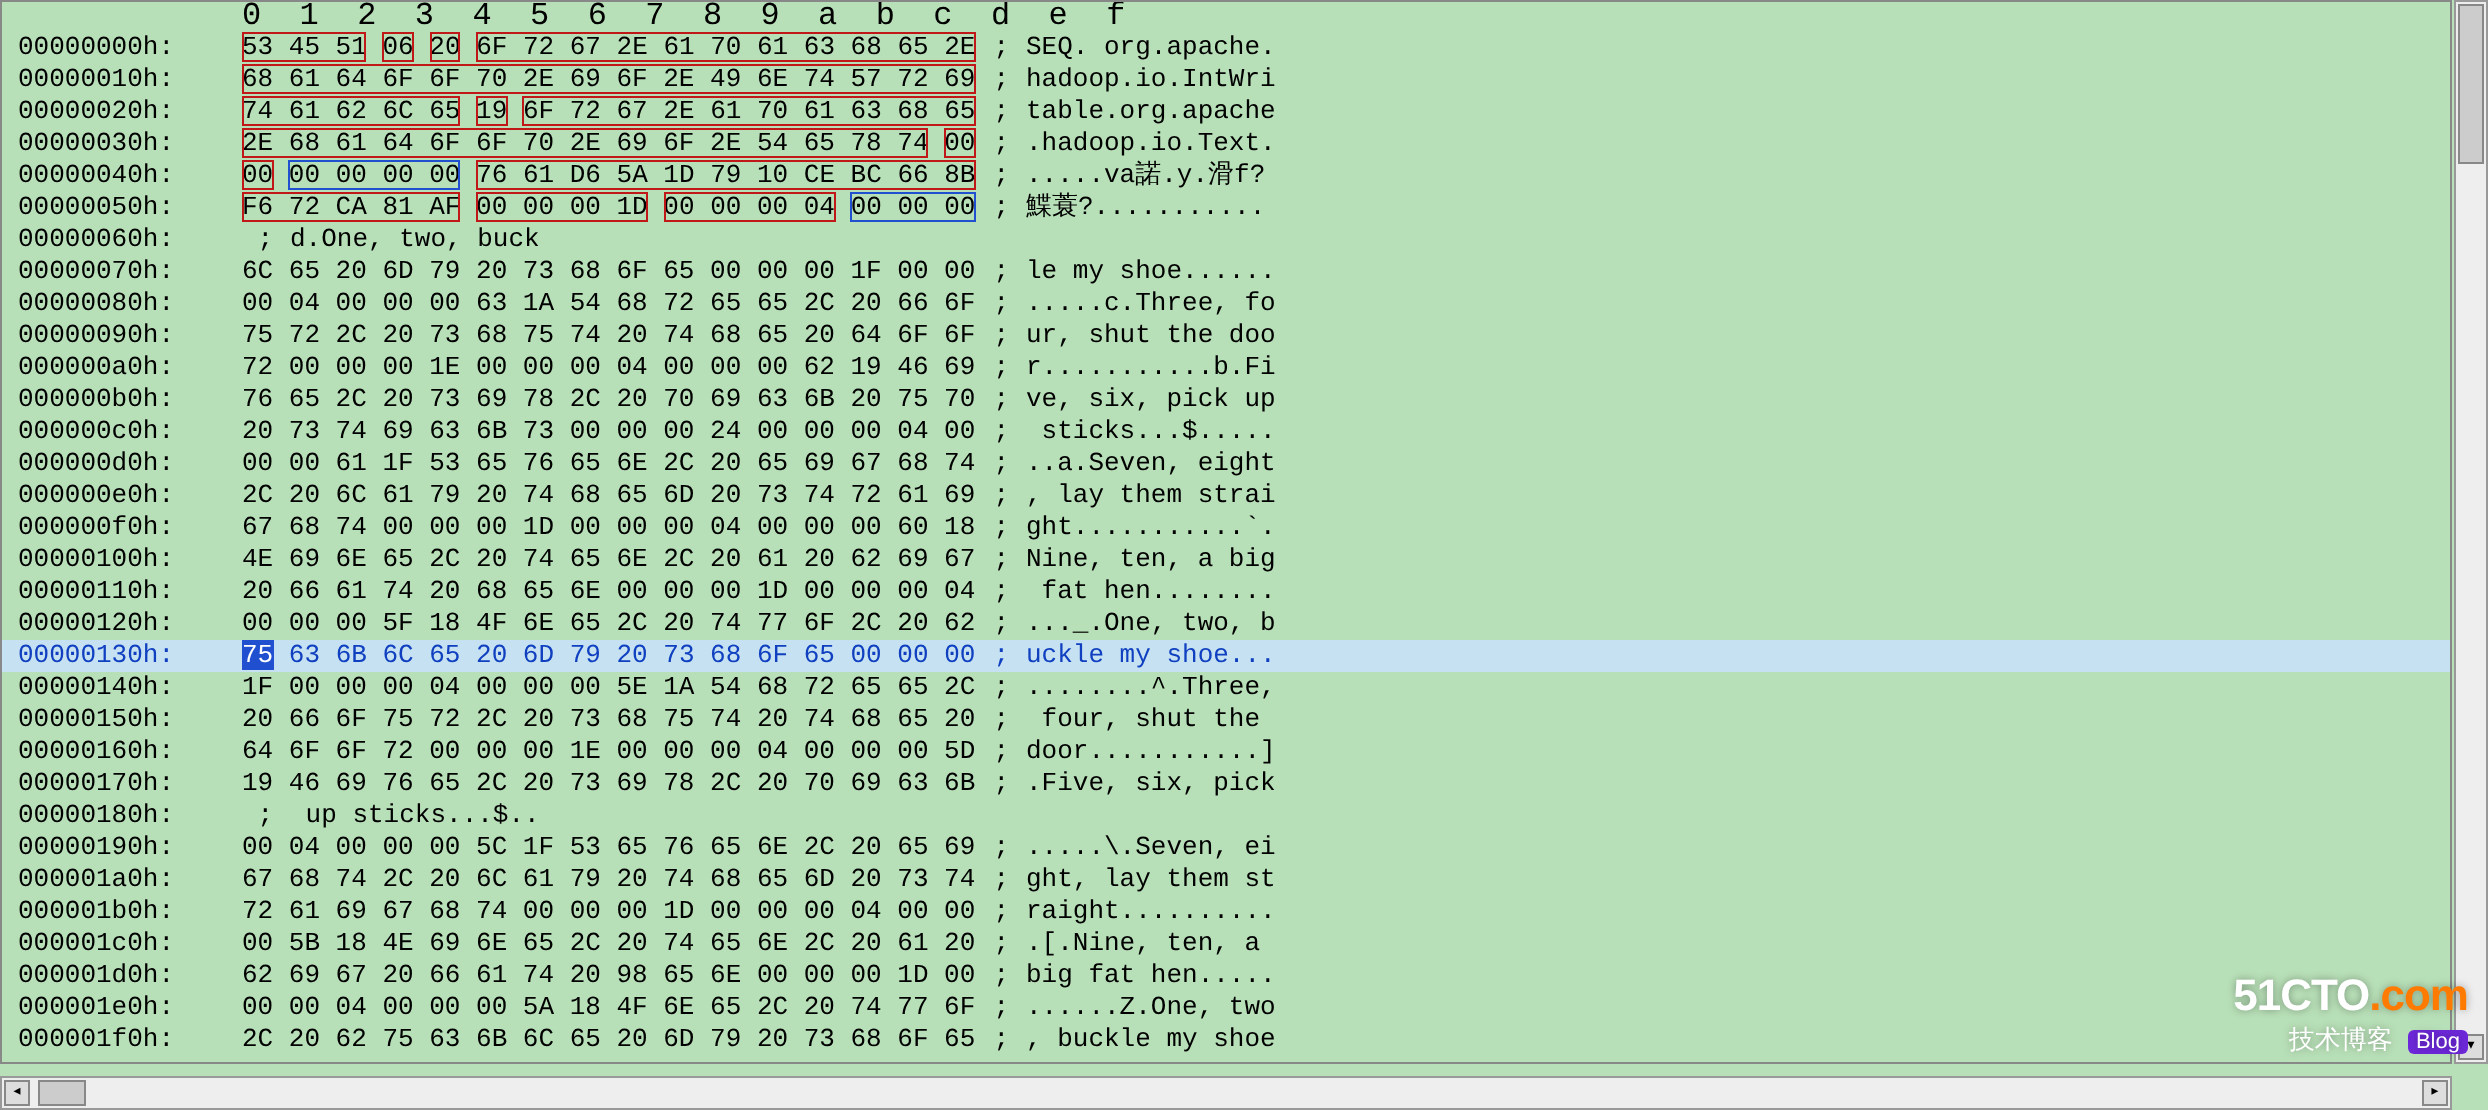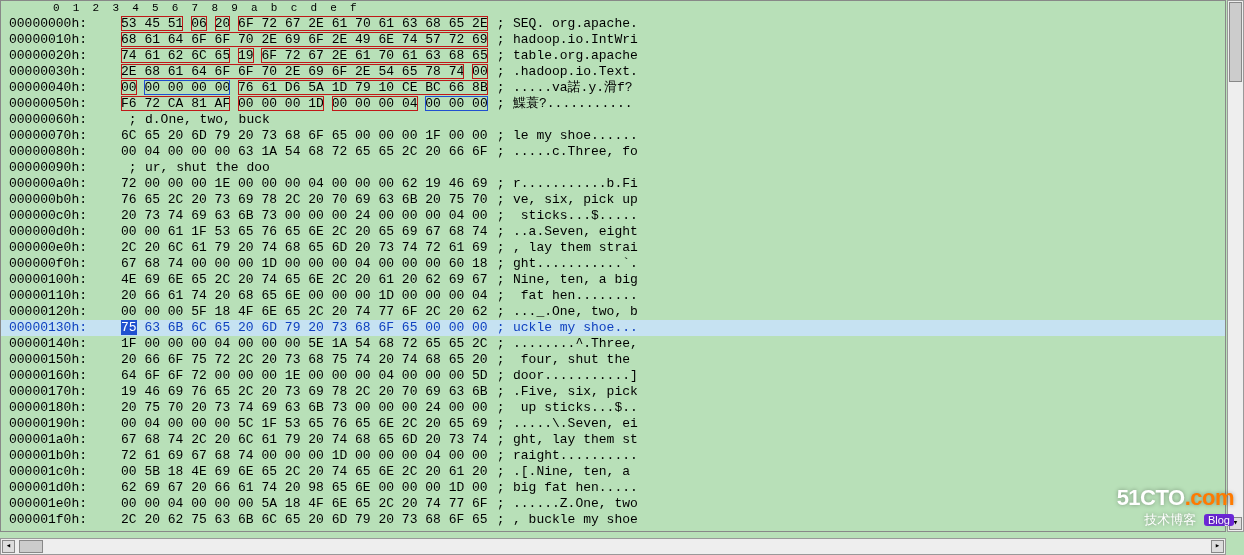--- a/index.html
+++ b/index.html
@@ -14,27 +14,27 @@
   }
   .viewer {
     width: 1226px;
     height: 532px;
     background: #b8e0b8;
     border: 1px solid #888;
     position: relative;
     overflow: hidden;
   }
   .ruler {
-    padding-left: 52px;
+    padding-left: 120px;
     height: 14px;
     line-height: 14px;
     letter-spacing: 0;
     white-space: pre;
     color: #000;
-    font-size: 11px;
+    font-size: 16px;
   }
   .rows { padding-top: 1px; }
   .row {
     height: 16px;
     line-height: 16px;
     white-space: pre;
     color: #000;
     display: flex;
     padding-left: 8px;
   }
@@ -117,36 +117,36 @@
   <div class="rows" id="rows">
       <div class="row"><span class="offset">00000000h:</span><span class="hexcol"><span class="hexspan box-red">53 45 51</span><span class="hexspan"> </span><span class="hexspan box-red">06</span><span class="hexspan"> </span><span class="hexspan box-red">20</span><span class="hexspan"> </span><span class="hexspan box-red">6F 72 67 2E 61 70 61 63 68 65 2E</span></span><span class="sep"> ; </span><span class="ascii">SEQ. org.apache.</span></div>
       <div class="row"><span class="offset">00000010h:</span><span class="hexcol"><span class="hexspan box-red">68 61 64 6F 6F 70 2E 69 6F 2E 49 6E 74 57 72 69</span></span><span class="sep"> ; </span><span class="ascii">hadoop.io.IntWri</span></div>
       <div class="row"><span class="offset">00000020h:</span><span class="hexcol"><span class="hexspan box-red">74 61 62 6C 65</span><span class="hexspan"> </span><span class="hexspan box-red">19</span><span class="hexspan"> </span><span class="hexspan box-red">6F 72 67 2E 61 70 61 63 68 65</span></span><span class="sep"> ; </span><span class="ascii">table.org.apache</span></div>
       <div class="row"><span class="offset">00000030h:</span><span class="hexcol"><span class="hexspan box-red">2E 68 61 64 6F 6F 70 2E 69 6F 2E 54 65 78 74</span><span class="hexspan"> </span><span class="hexspan box-red">00</span></span><span class="sep"> ; </span><span class="ascii">.hadoop.io.Text.</span></div>
       <div class="row"><span class="offset">00000040h:</span><span class="hexcol"><span class="hexspan box-red">00</span><span class="hexspan"> </span><span class="hexspan box-blue">00 00 00 00</span><span class="hexspan"> </span><span class="hexspan box-red">76 61 D6 5A 1D 79 10 CE BC 66 8B</span></span><span class="sep"> ; </span><span class="ascii">.....va諾.y.滑f?</span></div>
       <div class="row"><span class="offset">00000050h:</span><span class="hexcol"><span class="hexspan box-red">F6 72 CA 81 AF</span><span class="hexspan"> </span><span class="hexspan box-red">00 00 00 1D</span><span class="hexspan"> </span><span class="hexspan box-red">00 00 00 04</span><span class="hexspan"> </span><span class="hexspan box-blue">00 00 00</span></span><span class="sep"> ; </span><span class="ascii">鰈蓑?...........</span></div>
       <div class="row"><span class="offset">00000060h:</span><span class="sep"> ; </span><span class="ascii">d.One, two, buck</span></div>
       <div class="row"><span class="offset">00000070h:</span><span class="hexcol"><span class="hexspan">6C 65 20 6D 79 20 73 68 6F 65 00 00 00 1F 00 00</span></span><span class="sep"> ; </span><span class="ascii">le my shoe......</span></div>
       <div class="row"><span class="offset">00000080h:</span><span class="hexcol"><span class="hexspan">00 04 00 00 00 63 1A 54 68 72 65 65 2C 20 66 6F</span></span><span class="sep"> ; </span><span class="ascii">.....c.Three, fo</span></div>
-      <div class="row"><span class="offset">00000090h:</span><span class="sep"> ; </span><span class="ascii">ur, shut the doo</span></div>
+      <div class="row"><span class="offset">00000090h:</span><span class="hexcol"><span class="hexspan">75 72 2C 20 73 68 75 74 20 74 68 65 20 64 6F 6F</span></span><span class="sep"> ; </span><span class="ascii">ur, shut the doo</span></div>
       <div class="row"><span class="offset">000000a0h:</span><span class="hexcol"><span class="hexspan">72 00 00 00 1E 00 00 00 04 00 00 00 62 19 46 69</span></span><span class="sep"> ; </span><span class="ascii">r...........b.Fi</span></div>
       <div class="row"><span class="offset">000000b0h:</span><span class="hexcol"><span class="hexspan">76 65 2C 20 73 69 78 2C 20 70 69 63 6B 20 75 70</span></span><span class="sep"> ; </span><span class="ascii">ve, six, pick up</span></div>
       <div class="row"><span class="offset">000000c0h:</span><span class="hexcol"><span class="hexspan">20 73 74 69 63 6B 73 00 00 00 24 00 00 00 04 00</span></span><span class="sep"> ; </span><span class="ascii"> sticks...$.....</span></div>
       <div class="row"><span class="offset">000000d0h:</span><span class="hexcol"><span class="hexspan">00 00 61 1F 53 65 76 65 6E 2C 20 65 69 67 68 74</span></span><span class="sep"> ; </span><span class="ascii">..a.Seven, eight</span></div>
       <div class="row"><span class="offset">000000e0h:</span><span class="hexcol"><span class="hexspan">2C 20 6C 61 79 20 74 68 65 6D 20 73 74 72 61 69</span></span><span class="sep"> ; </span><span class="ascii">, lay them strai</span></div>
       <div class="row"><span class="offset">000000f0h:</span><span class="hexcol"><span class="hexspan">67 68 74 00 00 00 1D 00 00 00 04 00 00 00 60 18</span></span><span class="sep"> ; </span><span class="ascii">ght...........`.</span></div>
       <div class="row"><span class="offset">00000100h:</span><span class="hexcol"><span class="hexspan">4E 69 6E 65 2C 20 74 65 6E 2C 20 61 20 62 69 67</span></span><span class="sep"> ; </span><span class="ascii">Nine, ten, a big</span></div>
       <div class="row"><span class="offset">00000110h:</span><span class="hexcol"><span class="hexspan">20 66 61 74 20 68 65 6E 00 00 00 1D 00 00 00 04</span></span><span class="sep"> ; </span><span class="ascii"> fat hen........</span></div>
       <div class="row"><span class="offset">00000120h:</span><span class="hexcol"><span class="hexspan">00 00 00 5F 18 4F 6E 65 2C 20 74 77 6F 2C 20 62</span></span><span class="sep"> ; </span><span class="ascii">..._.One, two, b</span></div>
       <div class="row highlight"><span class="offset">00000130h:</span><span class="hexcol"><span class="hexspan sel-blue">75</span><span class="hexspan"> 63 6B 6C 65 20 6D 79 20 73 68 6F 65 00 00 00</span></span><span class="sep"> ; </span><span class="ascii">uckle my shoe...</span></div>
       <div class="row"><span class="offset">00000140h:</span><span class="hexcol"><span class="hexspan">1F 00 00 00 04 00 00 00 5E 1A 54 68 72 65 65 2C</span></span><span class="sep"> ; </span><span class="ascii">........^.Three,</span></div>
       <div class="row"><span class="offset">00000150h:</span><span class="hexcol"><span class="hexspan">20 66 6F 75 72 2C 20 73 68 75 74 20 74 68 65 20</span></span><span class="sep"> ; </span><span class="ascii"> four, shut the </span></div>
       <div class="row"><span class="offset">00000160h:</span><span class="hexcol"><span class="hexspan">64 6F 6F 72 00 00 00 1E 00 00 00 04 00 00 00 5D</span></span><span class="sep"> ; </span><span class="ascii">door...........]</span></div>
       <div class="row"><span class="offset">00000170h:</span><span class="hexcol"><span class="hexspan">19 46 69 76 65 2C 20 73 69 78 2C 20 70 69 63 6B</span></span><span class="sep"> ; </span><span class="ascii">.Five, six, pick</span></div>
-      <div class="row"><span class="offset">00000180h:</span><span class="hexcol"><span class="hexspan">20 75 70 20 73 74 69 63 6B 73 00 00 00 24 00 00</span></span><span class="sep"> ; </span><span class="ascii"> up sticks...$..</span></div>
+      <div class="row"><span class="offset">00000180h:</span><span class="sep"> ; </span><span class="ascii"> up sticks...$..</span></div>
       <div class="row"><span class="offset">00000190h:</span><span class="hexcol"><span class="hexspan">00 04 00 00 00 5C 1F 53 65 76 65 6E 2C 20 65 69</span></span><span class="sep"> ; </span><span class="ascii">.....\.Seven, ei</span></div>
       <div class="row"><span class="offset">000001a0h:</span><span class="hexcol"><span class="hexspan">67 68 74 2C 20 6C 61 79 20 74 68 65 6D 20 73 74</span></span><span class="sep"> ; </span><span class="ascii">ght, lay them st</span></div>
       <div class="row"><span class="offset">000001b0h:</span><span class="hexcol"><span class="hexspan">72 61 69 67 68 74 00 00 00 1D 00 00 00 04 00 00</span></span><span class="sep"> ; </span><span class="ascii">raight..........</span></div>
       <div class="row"><span class="offset">000001c0h:</span><span class="hexcol"><span class="hexspan">00 5B 18 4E 69 6E 65 2C 20 74 65 6E 2C 20 61 20</span></span><span class="sep"> ; </span><span class="ascii">.[.Nine, ten, a </span></div>
       <div class="row"><span class="offset">000001d0h:</span><span class="hexcol"><span class="hexspan">62 69 67 20 66 61 74 20 98 65 6E 00 00 00 1D 00</span></span><span class="sep"> ; </span><span class="ascii">big fat hen.....</span></div>
       <div class="row"><span class="offset">000001e0h:</span><span class="hexcol"><span class="hexspan">00 00 04 00 00 00 5A 18 4F 6E 65 2C 20 74 77 6F</span></span><span class="sep"> ; </span><span class="ascii">......Z.One, two</span></div>
       <div class="row"><span class="offset">000001f0h:</span><span class="hexcol"><span class="hexspan">2C 20 62 75 63 6B 6C 65 20 6D 79 20 73 68 6F 65</span></span><span class="sep"> ; </span><span class="ascii">, buckle my shoe</span></div>
     </div>
 </div>
 

